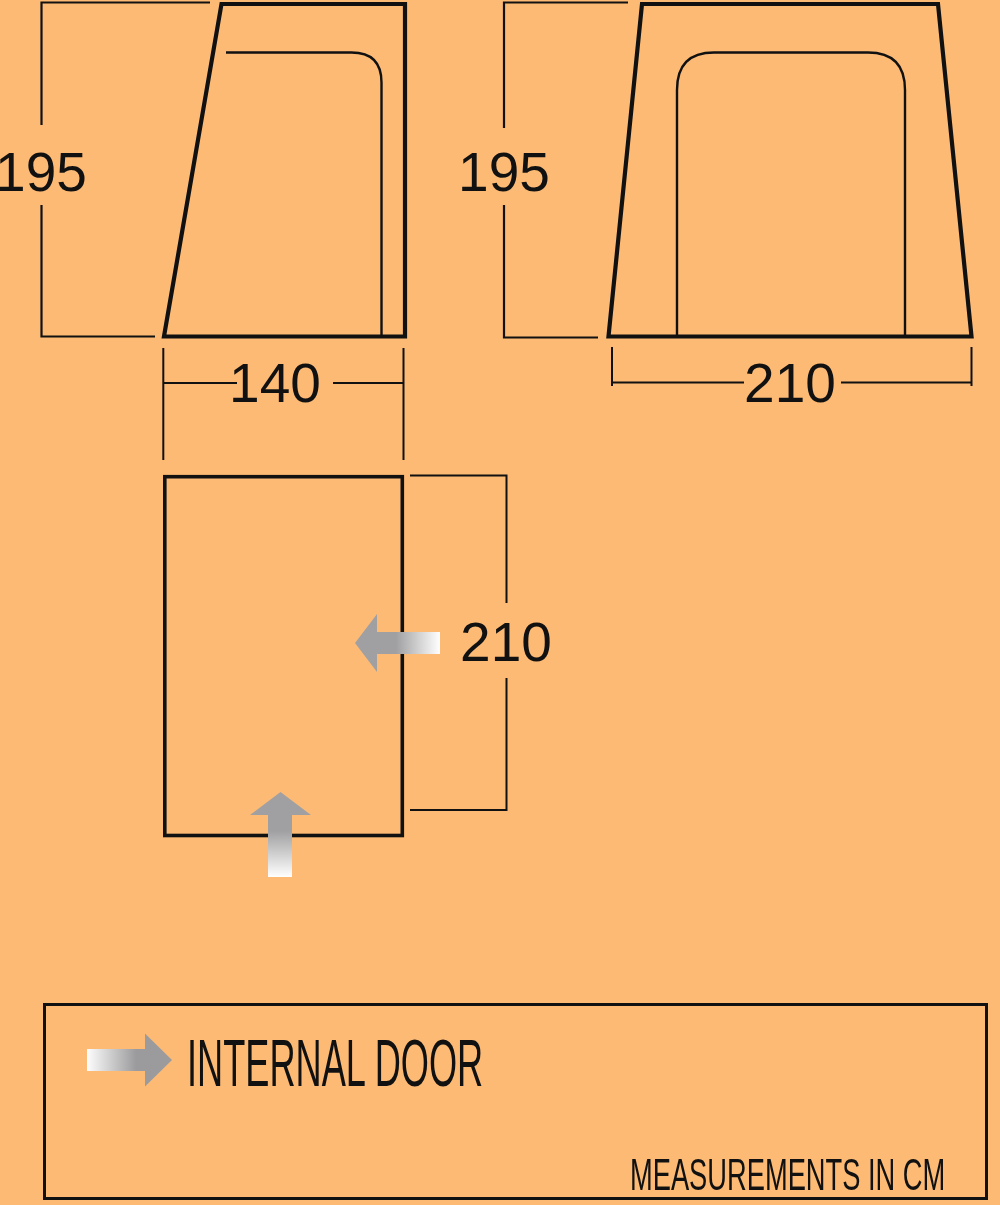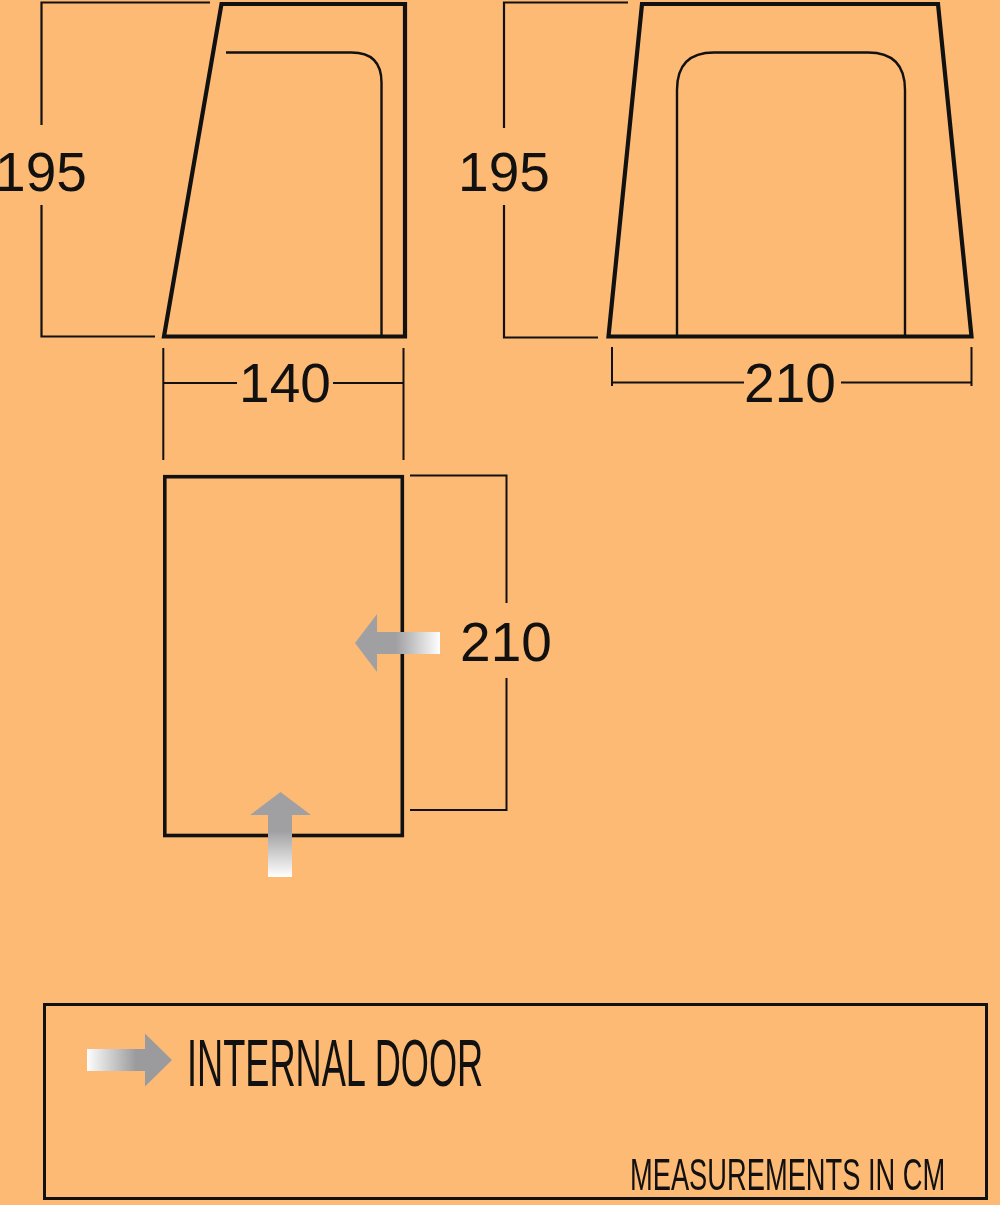--- a/index.html
+++ b/index.html
@@ -86,21 +86,21 @@
     <path d="M410,475.5 H506.5 V603 M506.5,678 V810 H410" fill="none" stroke="#111111" stroke-width="2"></path>
     <polygon points="355,643 377,614 377,632 440,632 440,654 377,654 377,672" fill="url(#gradLeftArrow)"></polygon>
     <polygon points="280.5,792 311,815 292,815 292,877 268,877 268,815 250,815" fill="url(#gradUpArrow)"></polygon>
 
     <rect x="44.5" y="1004.5" width="942" height="194" fill="none" stroke="#111111" stroke-width="3"></rect>
     <polygon points="172,1060 145,1033.5 145,1049 87,1049 87,1071 145,1071 145,1086.5" fill="url(#gradLegendArrow)"></polygon>
   </svg>
 
   <div class="dim" style="left:-29px; top:145px;">195</div>
 
-  <div class="dim" style="left:215px; top:356px;">140</div>
+  <div class="dim" style="left:205px; top:356px;">140</div>
 
   <div class="dim" style="left:434px; top:145px;">195</div>
 
   <div class="dim" style="left:720px; top:356px;">210</div>
 
   <div class="dim" style="left:436px; top:615px;">210</div>
 
   <div id="internal-door-label" class="legend-text">INTERNAL DOOR</div>
 
   <div id="measurements-note" class="legend-text">MEASUREMENTS IN CM</div>

